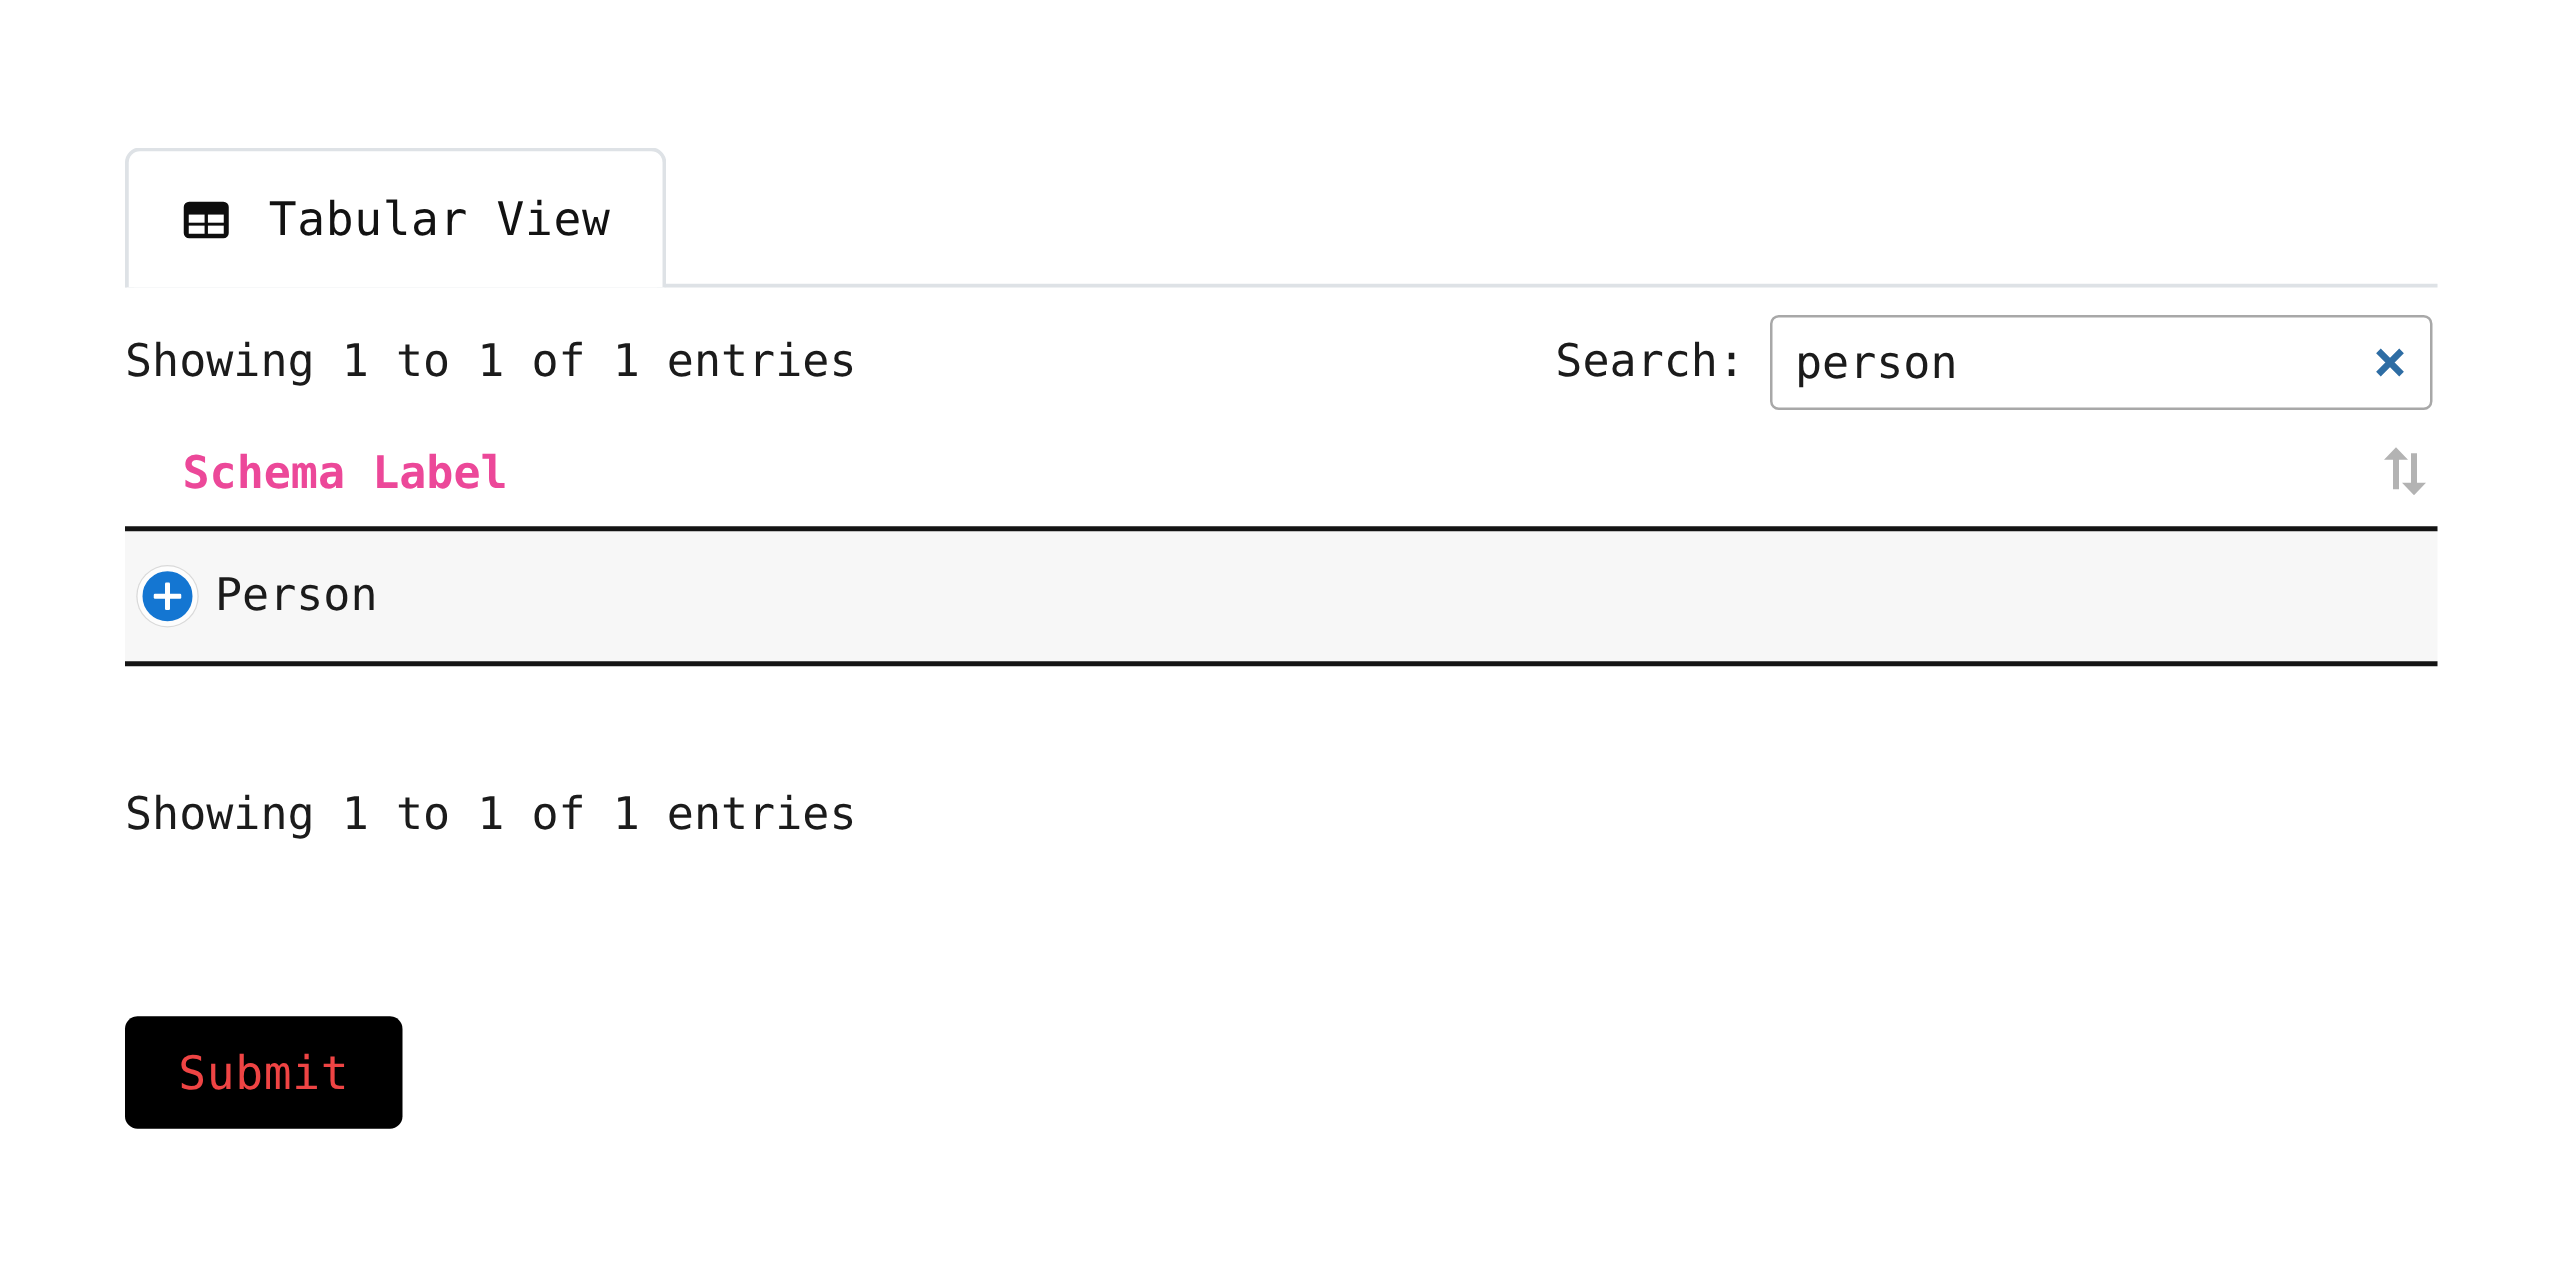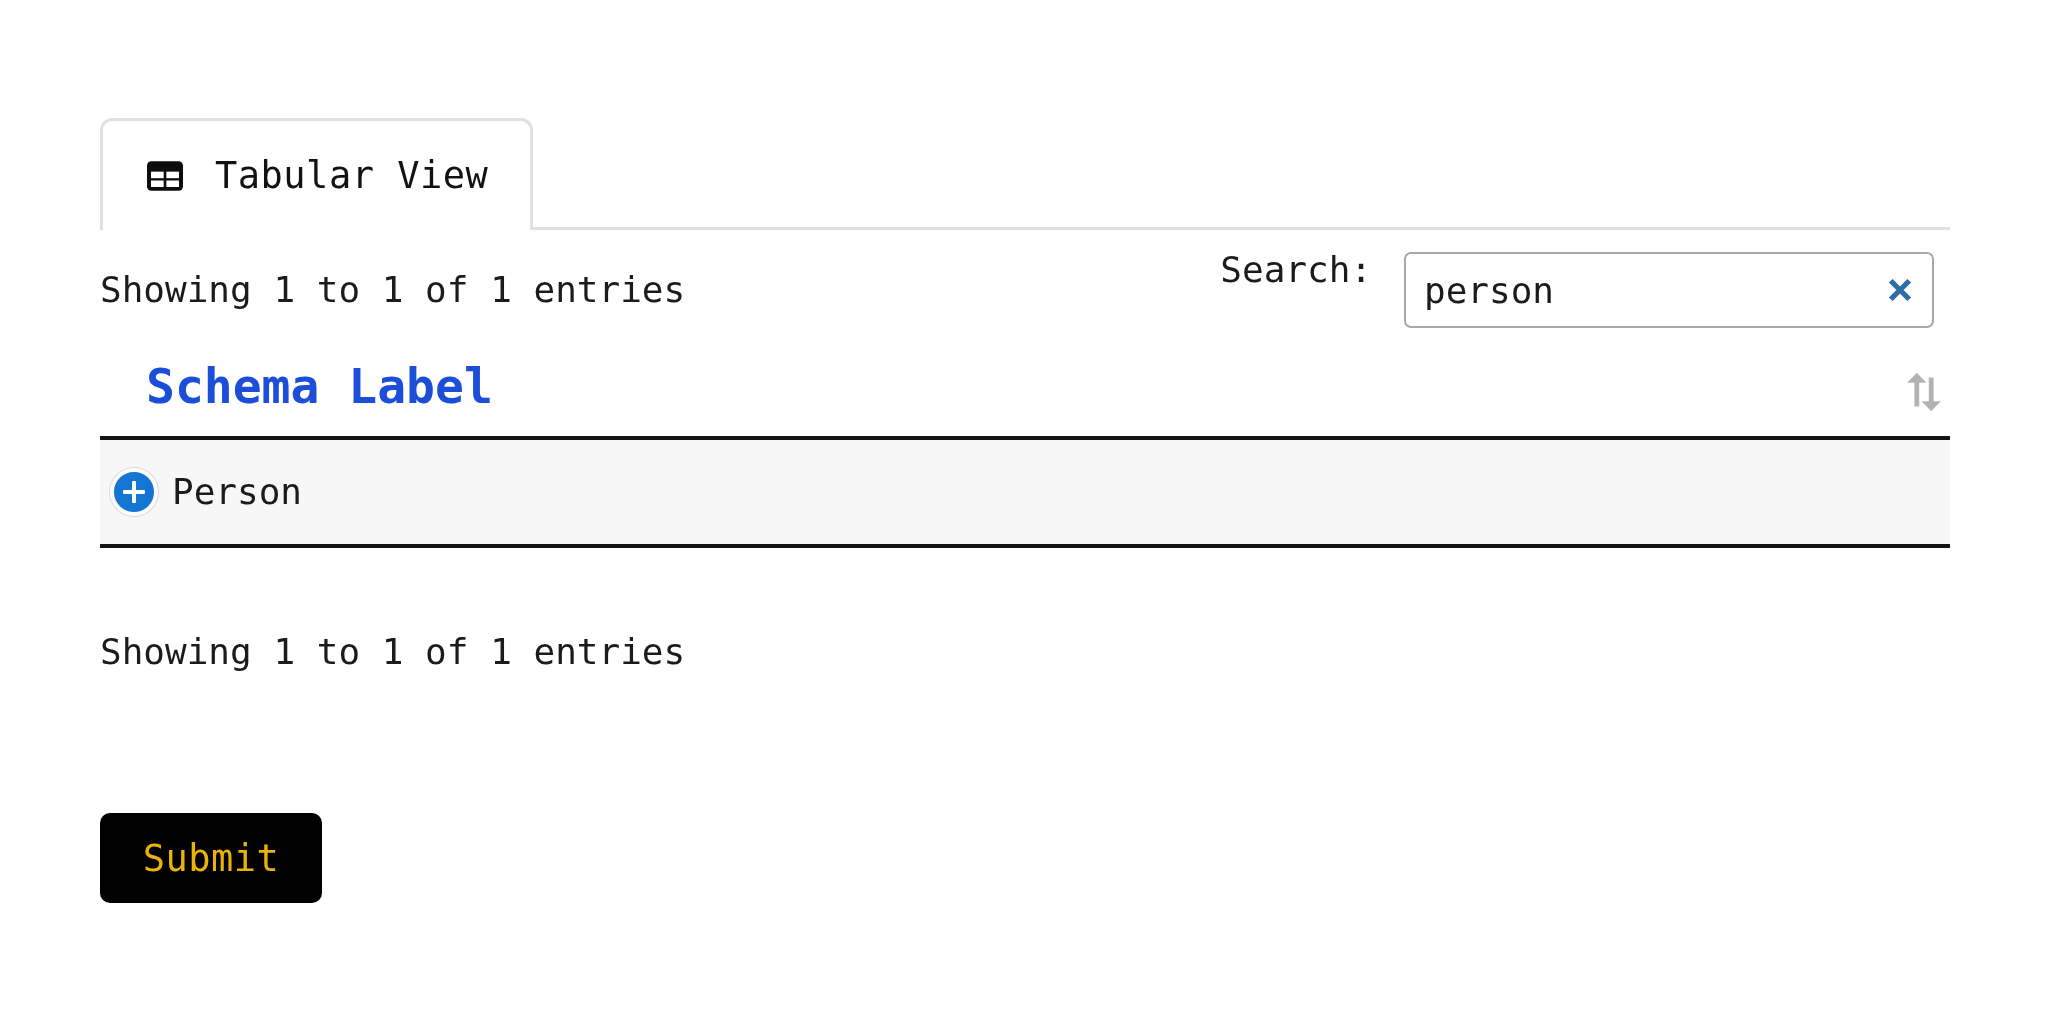--- a/index.html
+++ b/index.html
@@ -91,24 +91,25 @@
     position: absolute;
     left: 0;
     top: 20px;
     font-size: 36px;
     line-height: 1;
     color: #1b1b1b;
     white-space: nowrap;
   }
   .search-wrap {
     position: absolute;
-    right: 16px;
+    right: 4px;
     top: 0;
     display: flex;
-    gap: 32px;
+    align-items: center;
+    gap: 20px;
   }
   .search-label {
     font-size: 36px;
     line-height: 1;
     color: #1b1b1b;
   }
   .search-box {
     position: relative;
     width: 530px;
     height: 76px;
@@ -152,23 +153,23 @@
   .data-table {
     position: absolute;
     left: 100px;
     top: 350px;
     width: 1850px;
     border-collapse: collapse;
     table-layout: fixed;
   }
   .data-table thead th {
     text-align: left;
-    font-size: 48px;
+    font-size: 36px;
     font-weight: bold;
-    color: #1d4ed8;
+    color: #ec4899;
     padding: 8px 0 22px 46px;
     border-bottom: 4px solid #141414;
     position: relative;
     box-sizing: border-box;
     cursor: pointer;
   }
   .sort-icon {
     position: absolute;
     right: 2px;
     bottom: 20px;
@@ -241,21 +242,21 @@
   }
   .footer-info div { }
 
   .submit-btn {
     position: absolute;
     left: 100px;
     top: 813px;
     min-width: 222px;
     height: 90px;
     background: #000000;
-    color: #eab308;
+    color: #ef4444;
     border: none;
     border-radius: 10px;
     font-family: "DejaVu Sans Mono", "Liberation Mono", monospace;
     font-size: 37px;
     letter-spacing: 0.5px;
     cursor: pointer;
     padding: 0 26px;
   }
 </style>
 </head>

